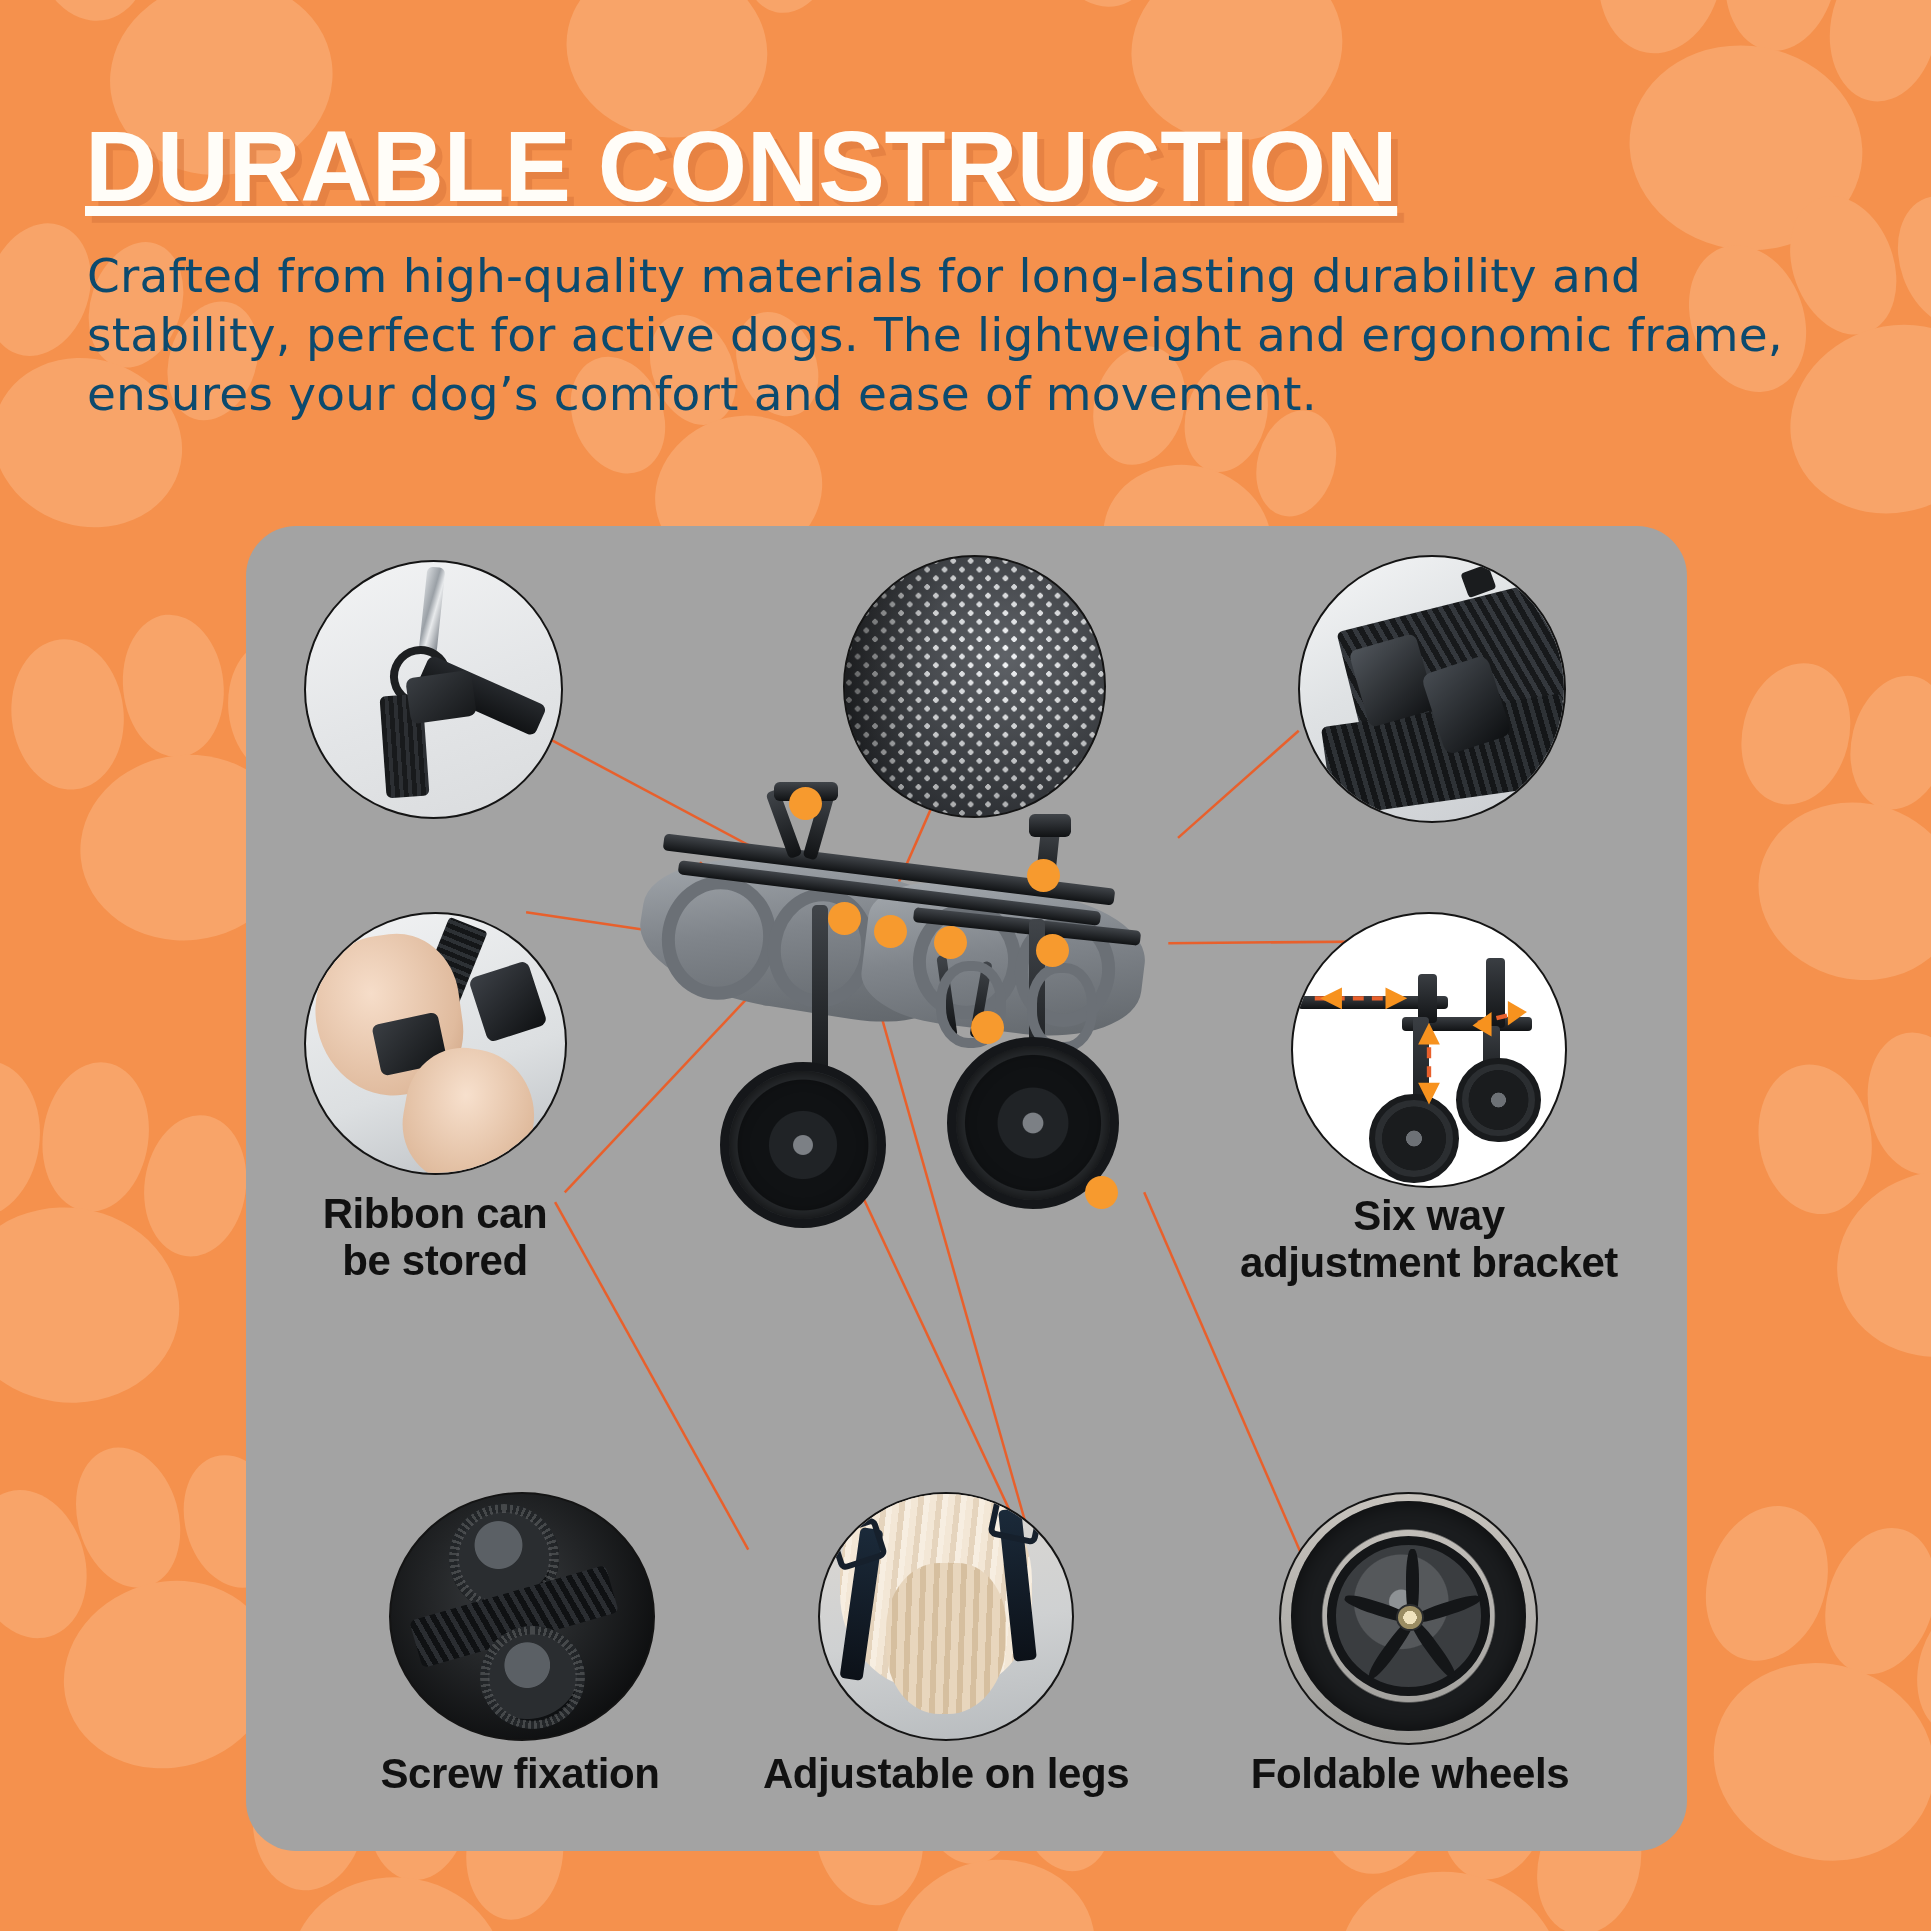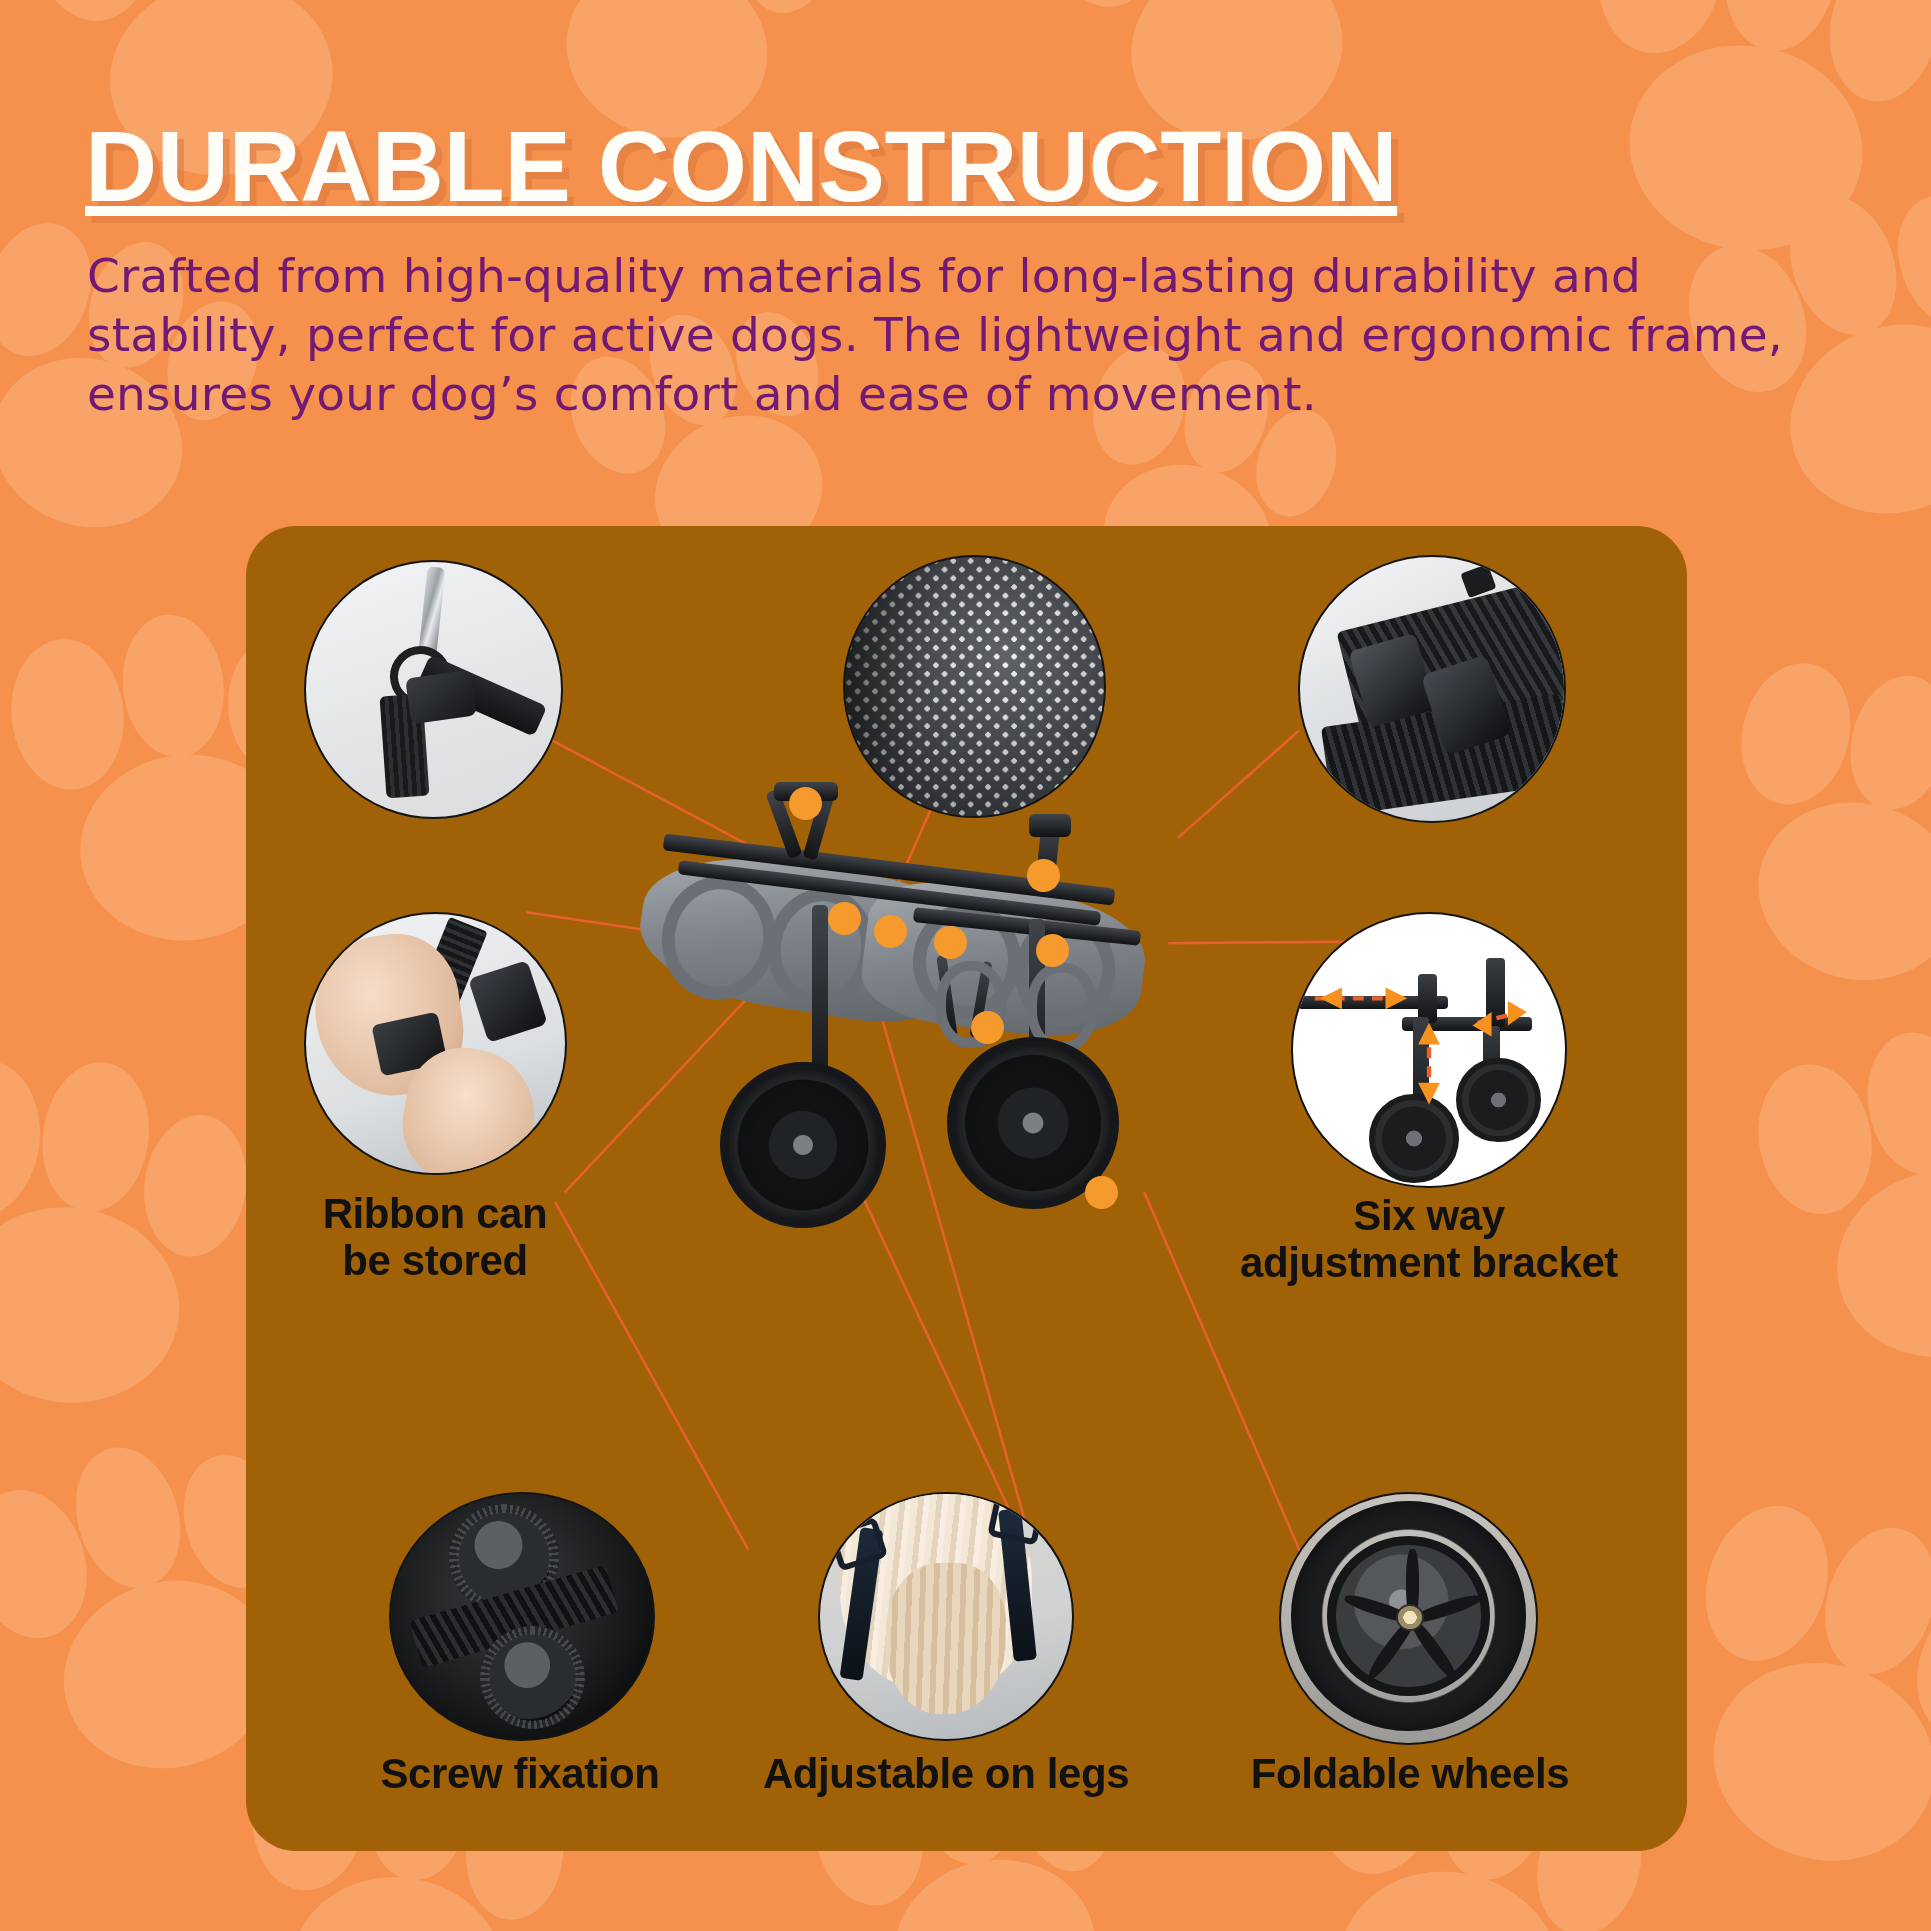--- a/index.html
+++ b/index.html
@@ -321,23 +321,23 @@
       <use href="#paw" transform="translate(1830,1640) rotate(18) scale(1.05)"></use>
       <use href="#paw" transform="translate(320,1880) rotate(6) scale(1.0)"></use>
       <use href="#paw" transform="translate(900,1900) rotate(-12) scale(0.95)"></use>
       <use href="#paw" transform="translate(1430,1860) rotate(14) scale(1.05)"></use>
       <use href="#paw" transform="translate(640,430) rotate(-22) scale(0.8)"></use>
       <use href="#paw" transform="translate(1180,420) rotate(16) scale(0.8)"></use>
     </g>
   </svg>
 
   <div id="headline" style="color: rgb(255, 253, 248);">DURABLE CONSTRUCTION</div>
-  <div id="subhead" style="color: #701a75;">Crafted from high-quality materials for long-lasting durability and stability, perfect for active dogs. The lightweight and ergonomic frame, ensures your dog’s comfort and ease of movement.</div>
-
-  <div id="card" style="background: #a16207;">
+  <div id="subhead" style="color: #0c4a6e;">Crafted from high-quality materials for long-lasting durability and stability, perfect for active dogs. The lightweight and ergonomic frame, ensures your dog’s comfort and ease of movement.</div>
+
+  <div id="card" style="background: #a3a3a3;">
 
     <svg id="lines" viewBox="0 0 1492 1372" aria-hidden="true">
       <g stroke="#E8602C" stroke-width="2.6" fill="none">
         <line x1="285" y1="205" x2="660" y2="405"></line>
         <line x1="742" y1="218" x2="660" y2="405"></line>
         <line x1="1090" y1="212" x2="965" y2="323"></line>
         <line x1="290" y1="400" x2="560" y2="440"></line>
         <line x1="470" y1="348" x2="560" y2="440"></line>
         <line x1="1200" y1="430" x2="955" y2="432"></line>
         <line x1="330" y1="690" x2="565" y2="440"></line>

